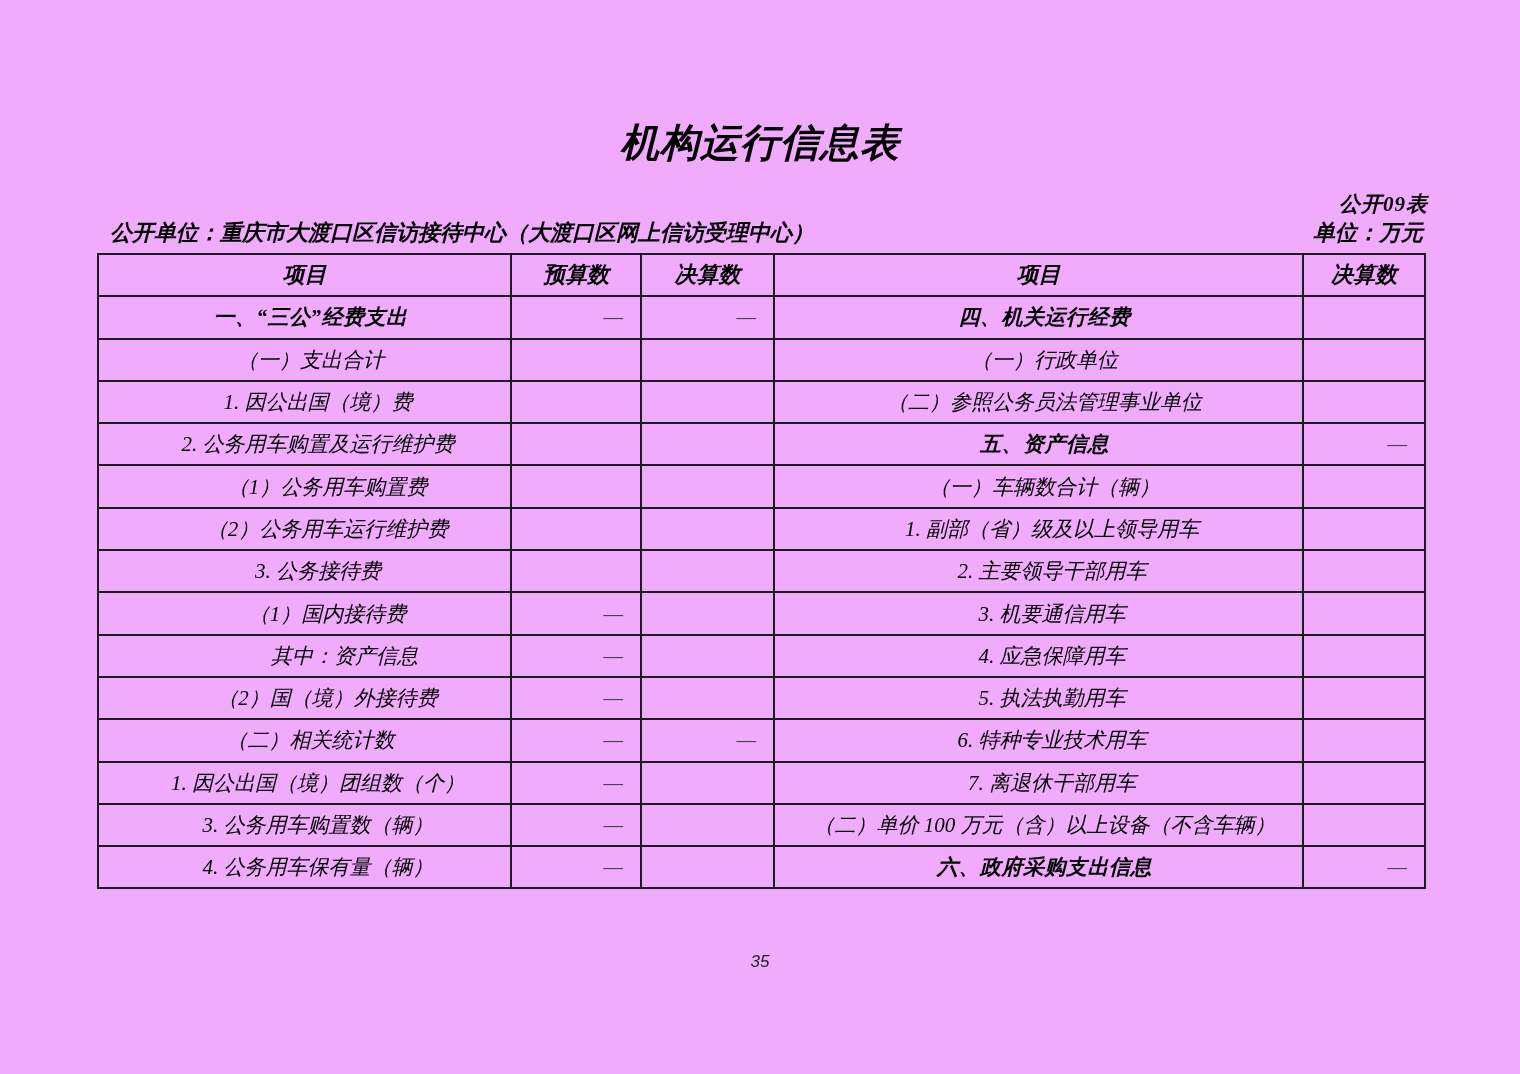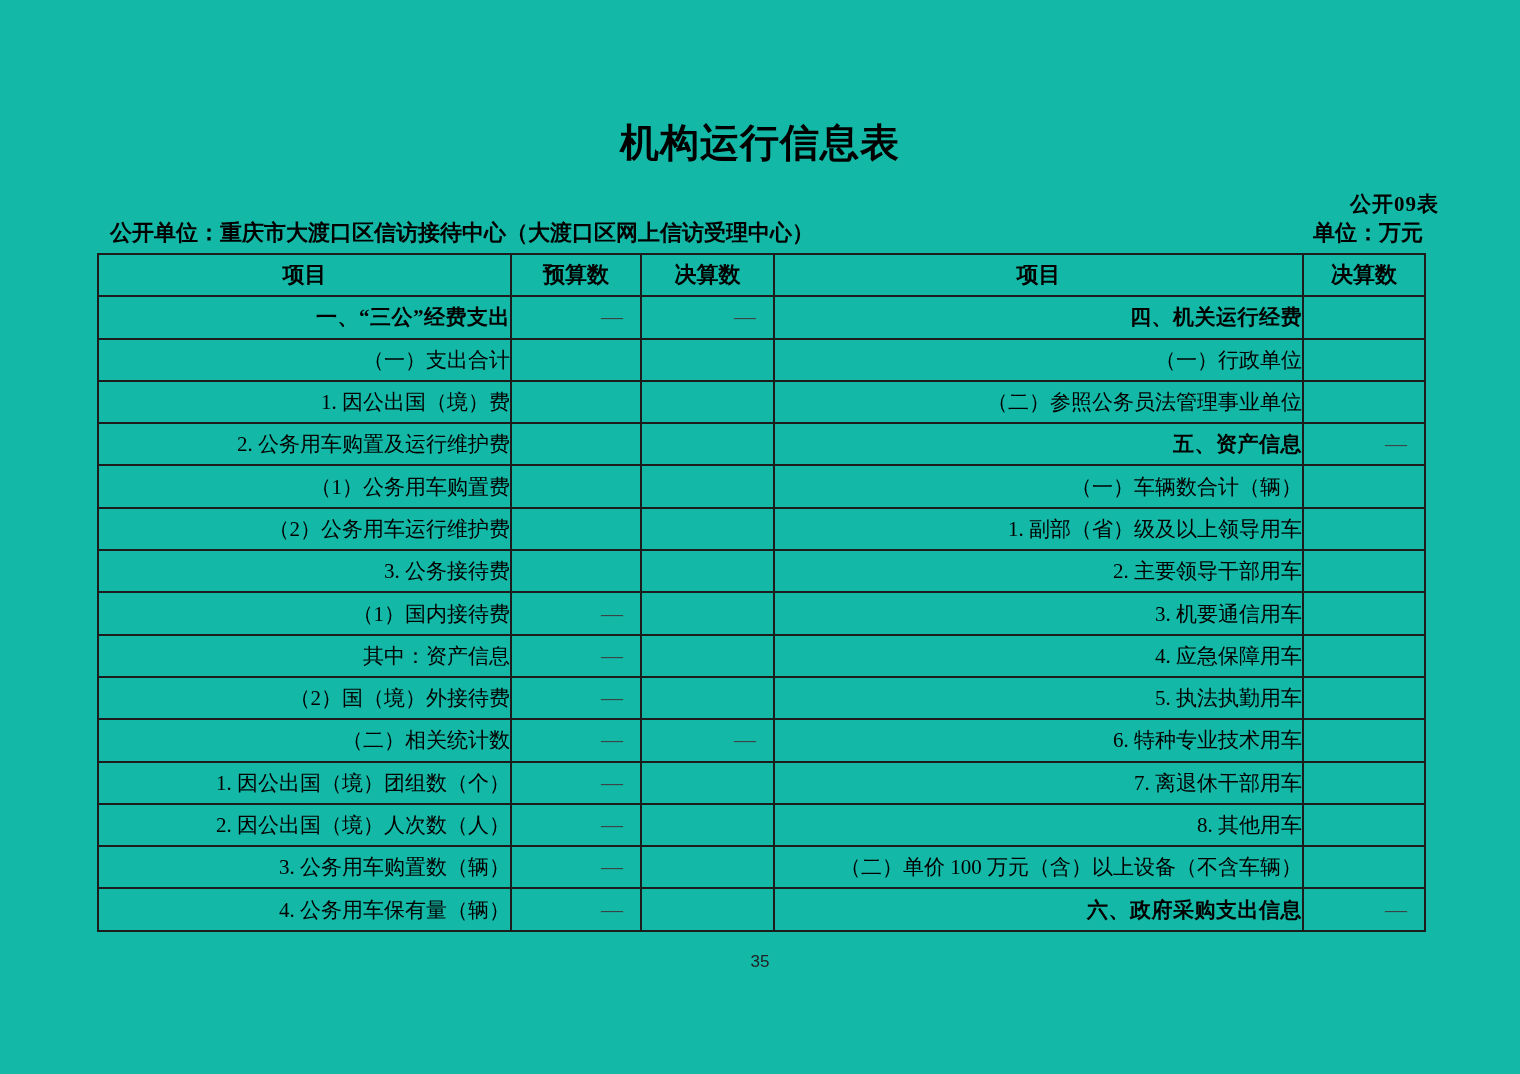--- a/index.html
+++ b/index.html
@@ -4,42 +4,43 @@
 <style>
   html, body {
     margin: 0;
     padding: 0;
     background: #ffffff;
   }
   .page {
     position: relative;
     width: 1520px;
     height: 1074px;
-    background: #14b8a6;
+    background: #f0abfc;
     overflow: hidden;
     font-family: "Liberation Serif", serif;
     color: #000000;
+    font-style: italic;
   }
   .title {
     position: absolute;
     top: 116px;
     left: 0;
     width: 100%;
     margin: 0;
     text-align: center;
     font-family: "Liberation Sans", sans-serif;
     font-size: 39px;
     font-weight: bold;
     letter-spacing: 1px;
     color: #000000;
   }
   .table-code {
     position: absolute;
     top: 190px;
-    right: 81px;
+    right: 92px;
     font-size: 21px;
     font-weight: bold;
     letter-spacing: 1px;
   }
   .meta-row {
     position: absolute;
     top: 218px;
     left: 110px;
     right: 97px;
     display: flex;
@@ -65,21 +66,21 @@
     white-space: nowrap;
     vertical-align: middle;
   }
   .info-table th {
     font-family: "Liberation Sans", sans-serif;
     font-weight: bold;
     font-size: 22px;
     margin-left: 40px;
   }
   .label-cell {
-    text-align: right;
+    text-align: center;
   }
   .value-cell {
     text-align: right;
     padding-right: 17px !important;
     color: #3d3d3d;
     font-size: 22px;
   }
   .indent-0 { padding-left: 12px !important; }
   .indent-1 { padding-left: 27px !important; }
   .indent-2 { padding-left: 46px !important; }
@@ -209,27 +210,20 @@
           <td class="value-cell"></td>
         </tr>
         <tr>
           <td class="label-cell indent-1">1. 因公出国（境）团组数（个）</td>
           <td class="value-cell">—</td>
           <td class="value-cell"></td>
           <td class="label-cell indent-1">7. 离退休干部用车</td>
           <td class="value-cell"></td>
         </tr>
         <tr>
-          <td class="label-cell indent-1">2. 因公出国（境）人次数（人）</td>
-          <td class="value-cell">—</td>
-          <td class="value-cell"></td>
-          <td class="label-cell indent-1">8. 其他用车</td>
-          <td class="value-cell"></td>
-        </tr>
-        <tr>
           <td class="label-cell indent-1">3. 公务用车购置数（辆）</td>
           <td class="value-cell">—</td>
           <td class="value-cell"></td>
           <td class="label-cell indent-0">（二）单价 100 万元（含）以上设备（不含车辆）</td>
           <td class="value-cell"></td>
         </tr>
         <tr>
           <td class="label-cell indent-1">4. 公务用车保有量（辆）</td>
           <td class="value-cell">—</td>
           <td class="value-cell"></td>

